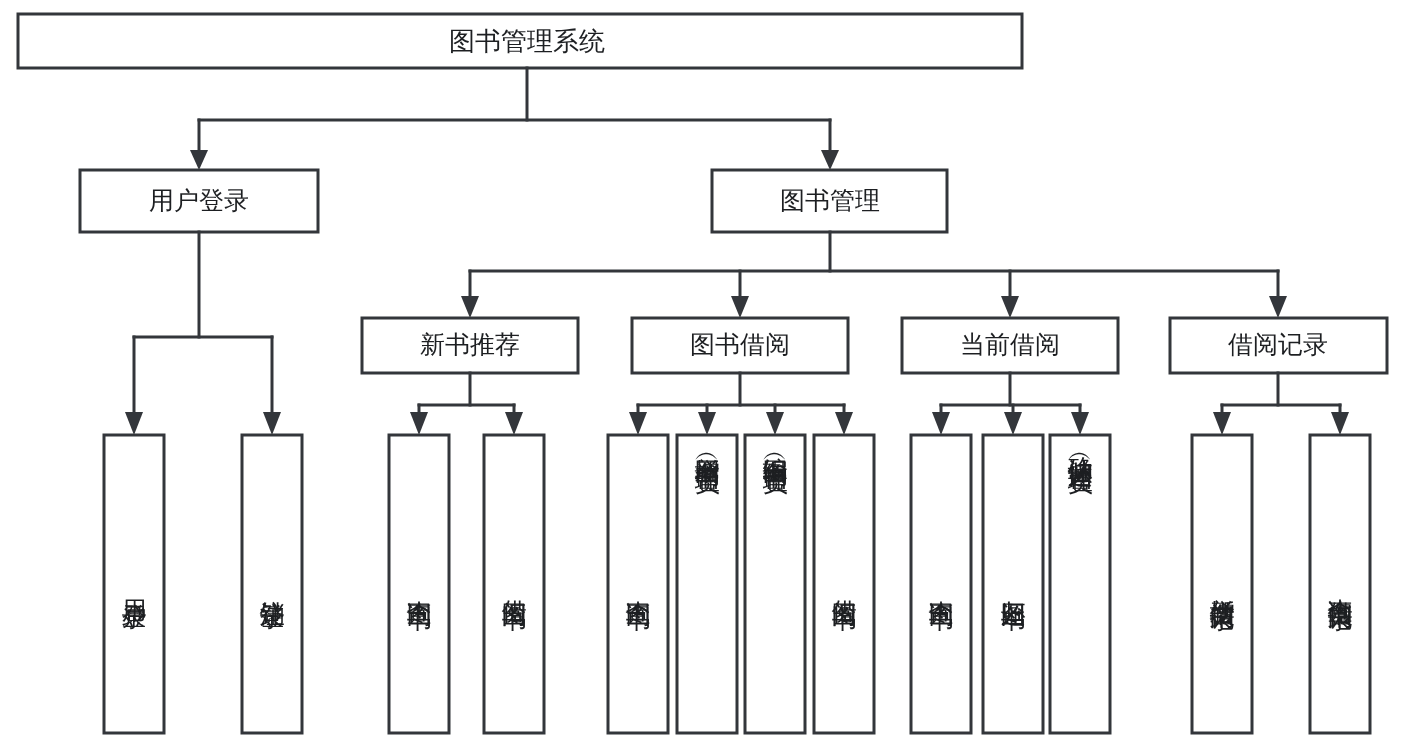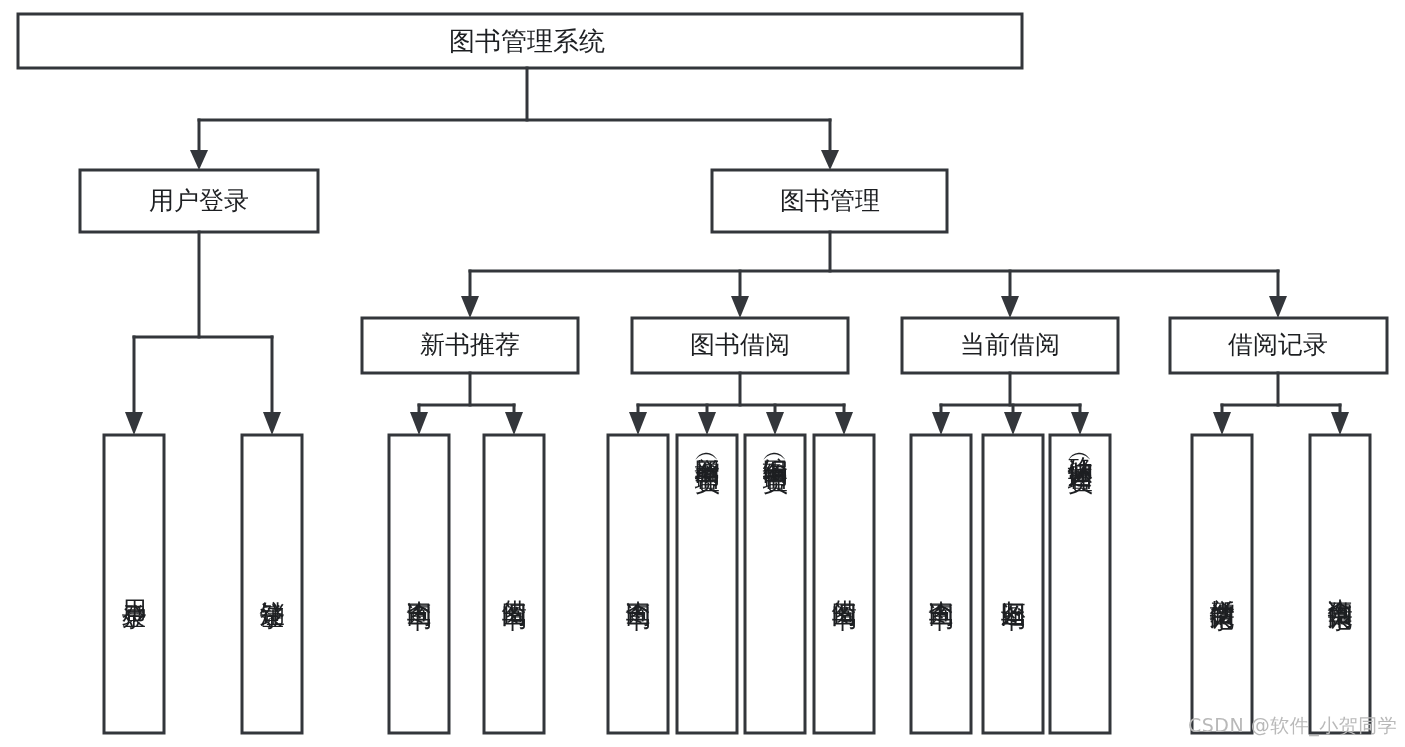--- a/index.html
+++ b/index.html
@@ -200,15 +200,14 @@
   <div class="vlabel" style="left:745px; top:437px; width:60px; height:294px; justify-content:flex-start;">编辑图书（管理员）</div>
   <div class="vlabel" style="left:814px; top:435px; width:60px; height:298px;">借阅图书</div>
 
   <div class="vlabel" style="left:911px; top:435px; width:60px; height:298px;">查询图书</div>
   <div class="vlabel" style="left:983px; top:435px; width:60px; height:298px;">归还图书</div>
   <div class="vlabel" style="left:1050px; top:437px; width:60px; height:294px; justify-content:flex-start;">确认归还（管理员）</div>
 
   <div class="vlabel" style="left:1192px; top:435px; width:60px; height:298px;">新增借阅记录</div>
   <div class="vlabel" style="left:1310px; top:435px; width:60px; height:298px;">查询借阅记录</div>
 
-  <div id="watermark">CSDN @软件_小贺同学</div>
 
 </div>
 
 </body></html>

